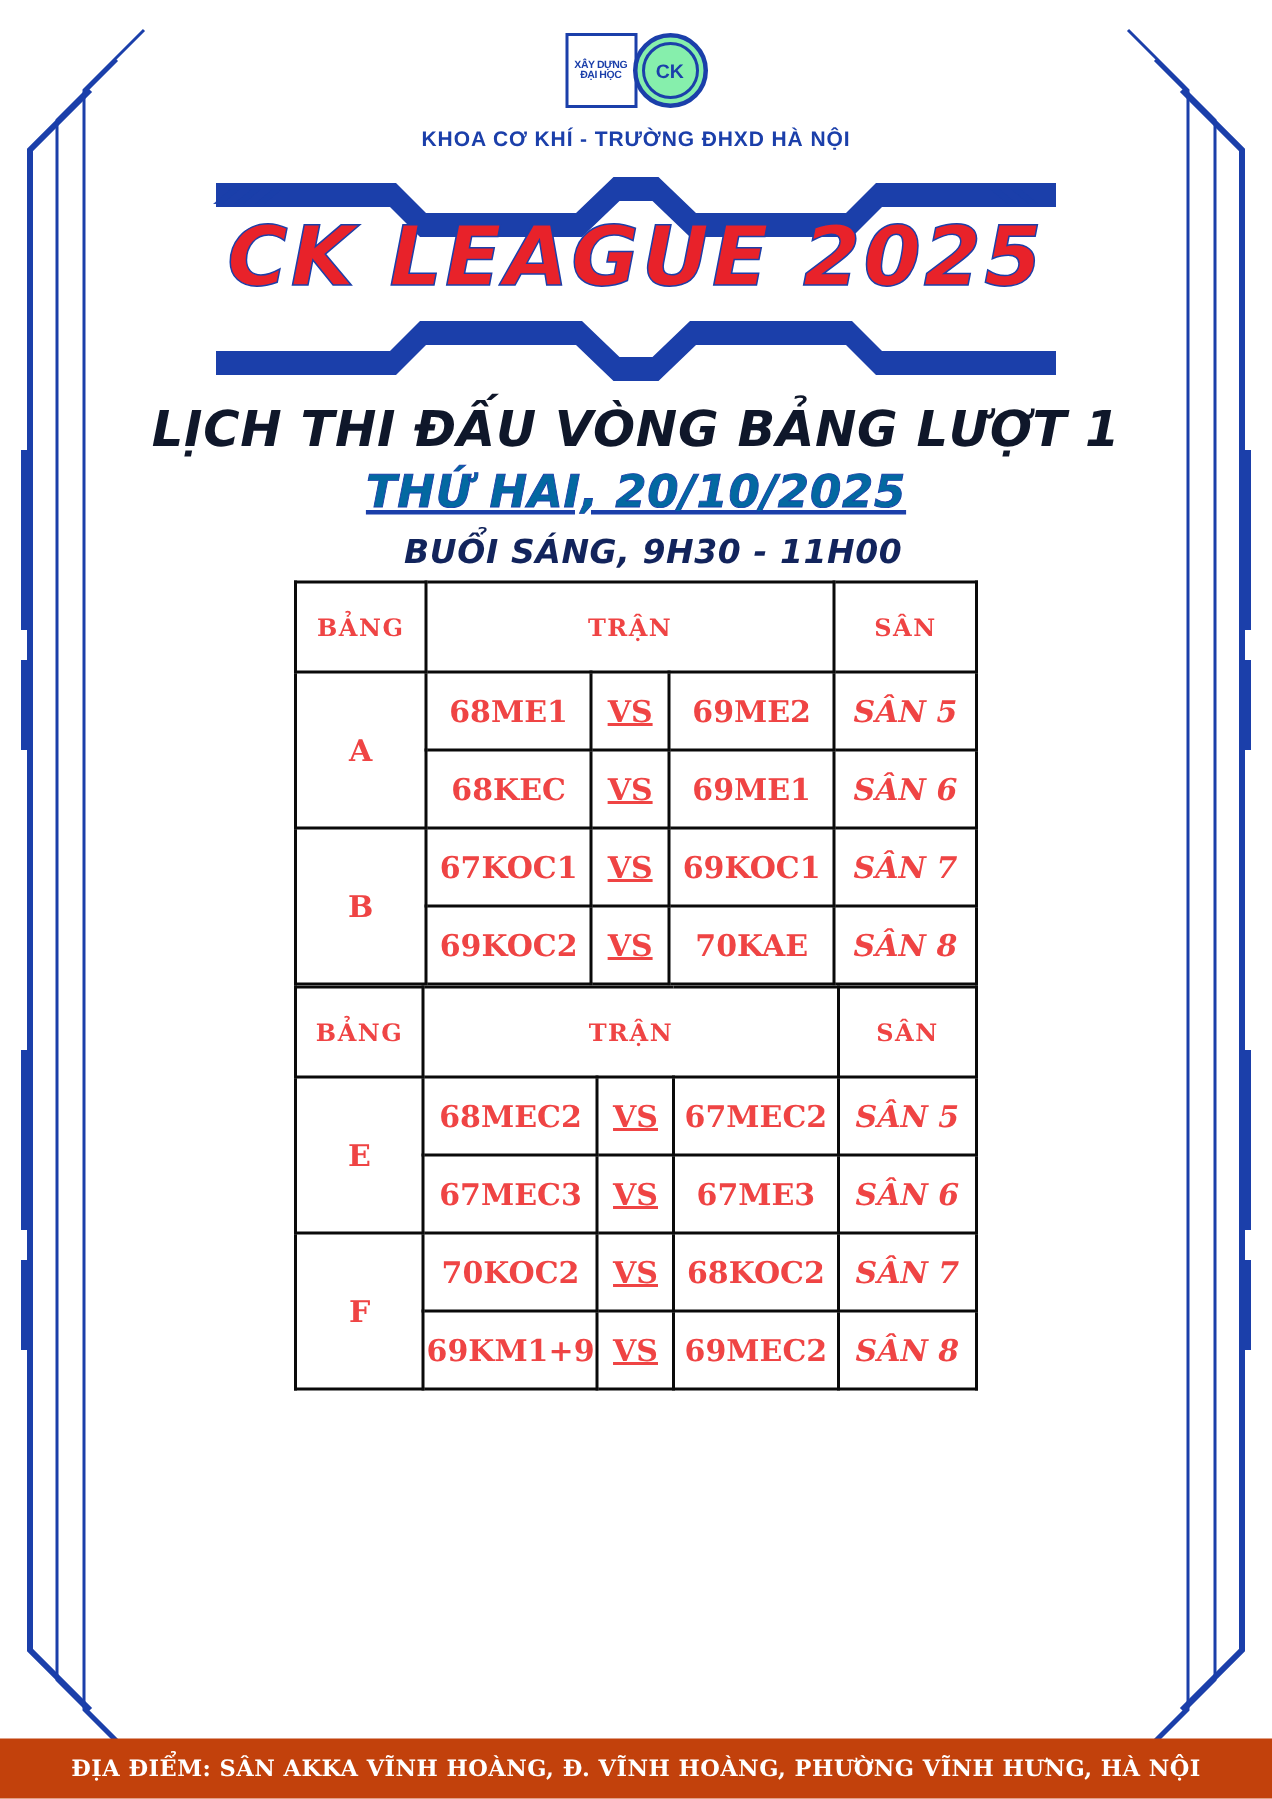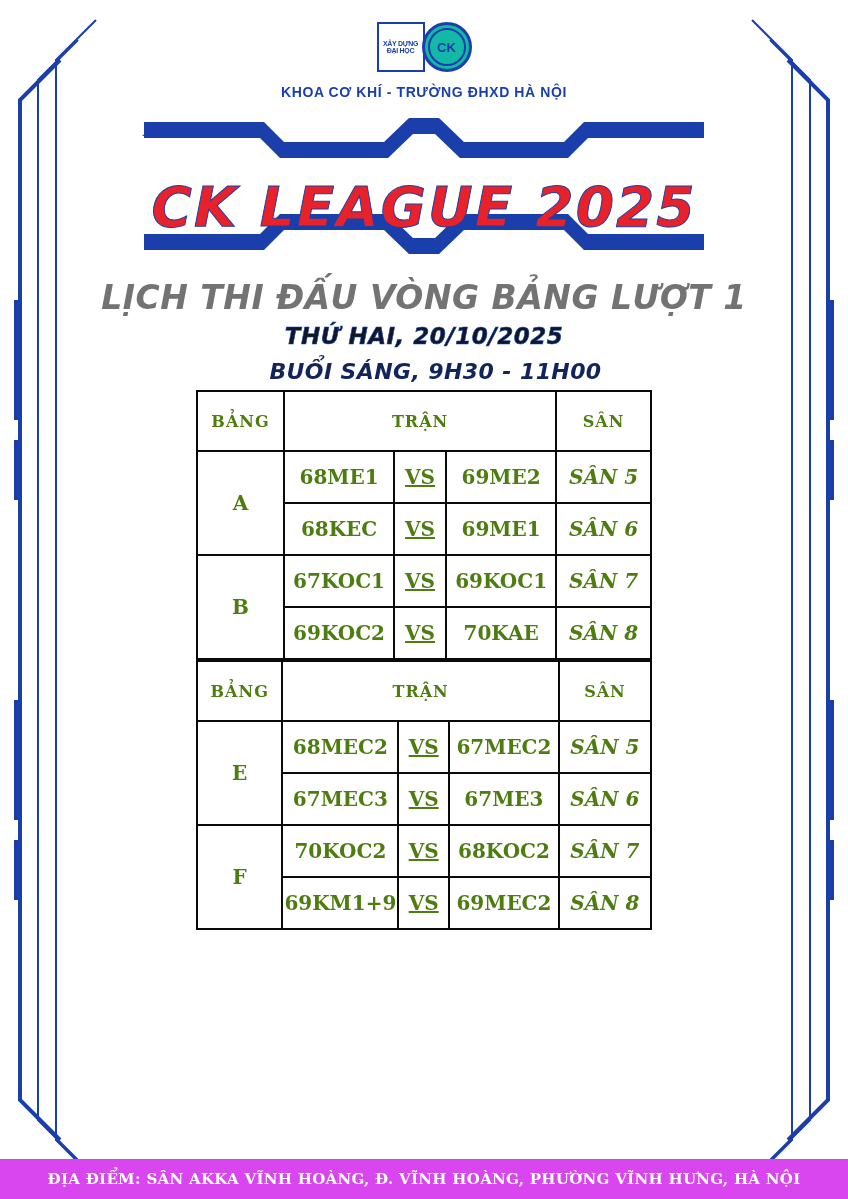--- a/index.html
+++ b/index.html
@@ -60,21 +60,21 @@
     font-weight: bold;
     text-align: center;
     line-height: 1.05;
     letter-spacing: -0.3px;
   }
   .logo-circle {
     width: 50px;
     height: 50px;
     border-radius: 50%;
     border: 3px solid #1b3faa;
-    background: #14b8a6;
+    background: #86efac;
     display: flex;
     align-items: center;
     justify-content: center;
     box-sizing: border-box;
     margin-left: -3px;
   }
   .logo-circle .ring {
     width: 38px;
     height: 38px;
     border-radius: 50%;
@@ -117,43 +117,43 @@
     width: 600px;
     text-align: center;
     font-family: "DejaVu Sans", sans-serif;
     font-size: 55px;
     font-weight: bold;
     font-style: italic;
     color: #e8222a;
     letter-spacing: 2px;
     -webkit-text-stroke: 1px #1b3faa;
     line-height: 1;
-    margin-top: 36px;
   }
 
   
   .subtitle {
-    margin-top: 24px;
+    margin-top: 12px;
     font-size: 33px;
     font-weight: bold;
     font-style: italic;
-    color: #737373;
+    color: #0f172a;
     text-align: center;
     letter-spacing: 0.5px;
     font-family: "DejaVu Sans", sans-serif;
   }
   .date-line {
     margin-top: 6px;
-    font-size: 23px;
+    font-size: 30px;
     font-weight: bold;
     font-style: italic;
-    color: #0f172a;
+    color: #0369a1;
     text-align: center;
     letter-spacing: 0.5px;
     font-family: "DejaVu Sans", sans-serif;
+    text-decoration: underline;
     -webkit-text-stroke: 0.6px #1b3faa;
   }
   .session-title {
     margin-top: 10px;
     margin-bottom: 6px;
     font-size: 22px;
     font-weight: bold;
     font-style: italic;
     color: #12245c;
     text-align: center;
@@ -166,21 +166,21 @@
   table.sched {
     border-collapse: collapse;
     width: 456px;
     background: #ffffff;
   }
   table.sched td, table.sched th {
     border: 2px solid #0a0a0a;
     text-align: center;
     font-family: "DejaVu Serif", serif;
     font-weight: bold;
-    color: #4d7c0f;
+    color: #ef4444;
   }
   table.sched th {
     font-size: 16px;
     height: 56px;
     letter-spacing: 1px;
   }
   table.sched td {
     font-size: 20px;
     height: 48px;
   }
@@ -199,21 +199,21 @@
   th.col-bang { width: 86px; }
   th.col-san { width: 96px; }
 
   
   .footer {
     position: absolute;
     left: 0;
     bottom: 0;
     width: 848px;
     height: 40px;
-    background: #d946ef;
+    background: #c2410c;
     display: flex;
     align-items: center;
     justify-content: center;
   }
   .footer-text {
     color: #ffffff;
     font-size: 15px;
     font-weight: bold;
     font-family: "DejaVu Serif", serif;
     letter-spacing: 0.3px;

